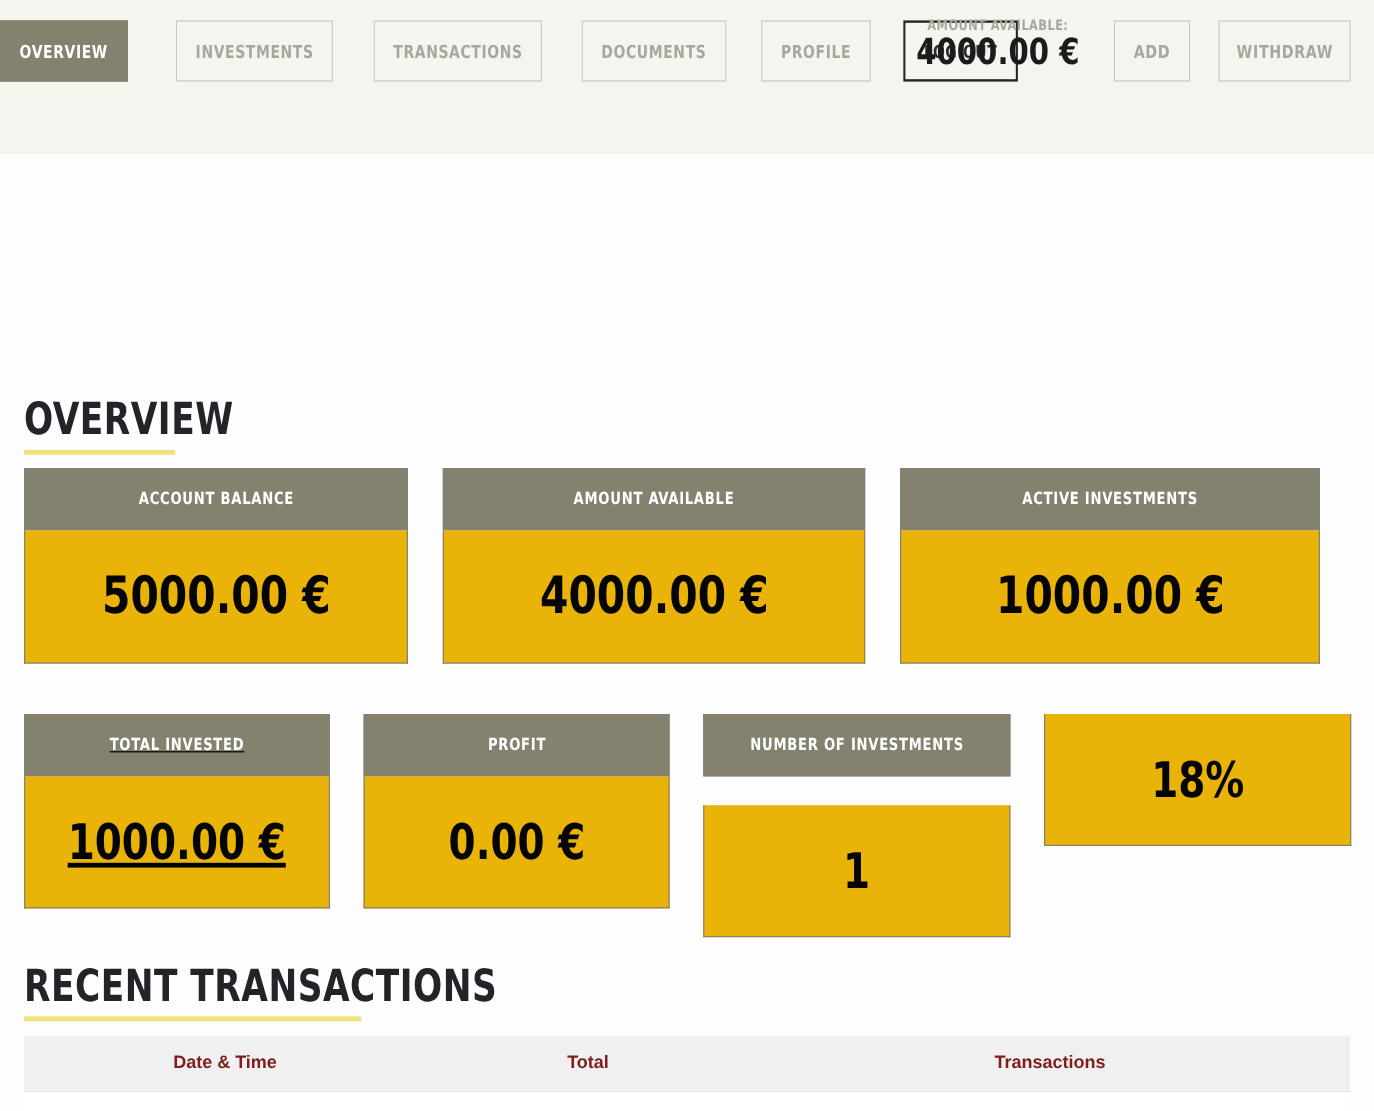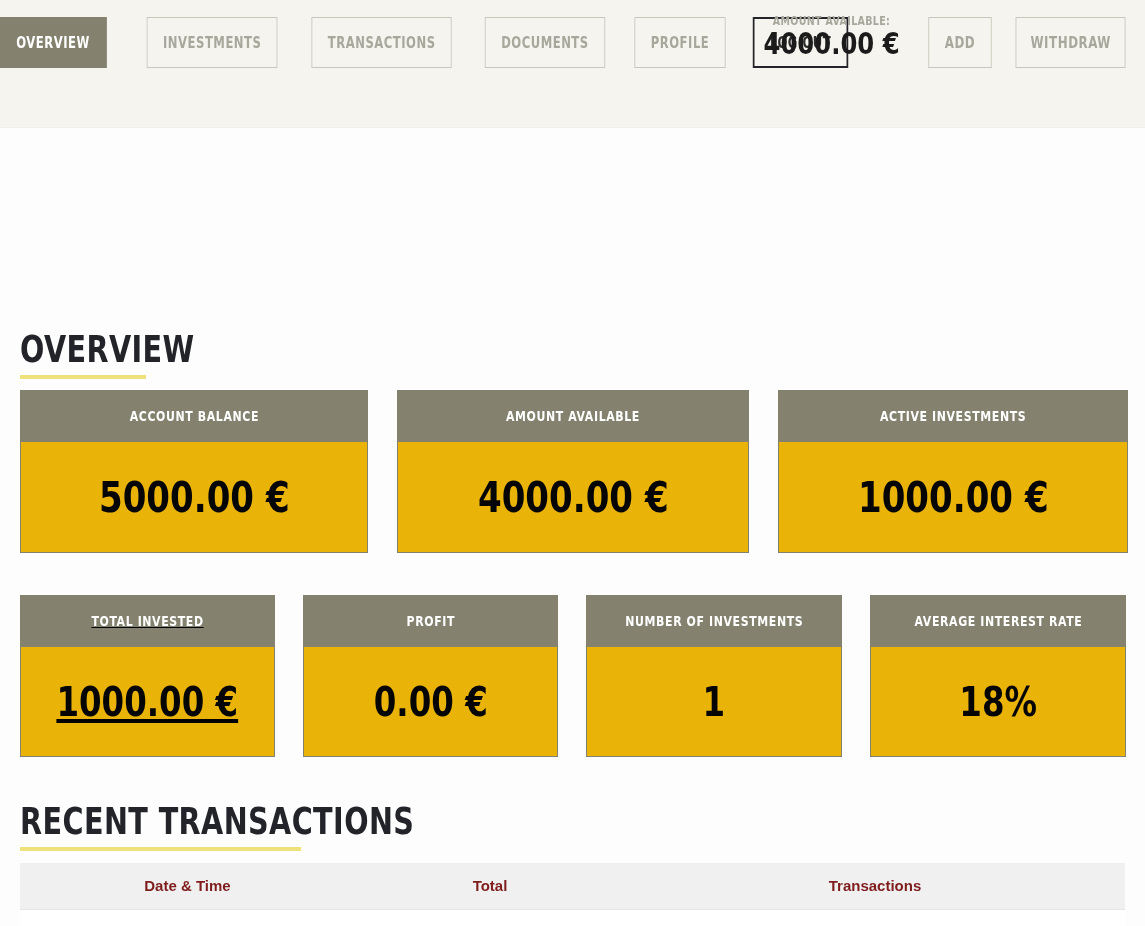--- a/index.html
+++ b/index.html
@@ -187,26 +187,26 @@
     color: #050505;
     transform: scaleX(0.88);
     white-space: nowrap;
   }
 
   #row1 .card-body { height: 111px; }
   #row1 .card-body span { font-size: 43px; }
   #row2 .card-body { height: 110px; }
   #row2 .card-body span { font-size: 41px; }
 
-  .w-c1 { width: 348px; }
+  .w-c1 { width: 320px; }
   .w-c2 { width: 352px; }
   .w-c3 { width: 350px; }
   .w-d1 { width: 255px; text-decoration: underline; }
   .w-d2 { width: 255px; border-radius: 31px; }
-  .w-d3 { width: 256px; }
+  .w-d3 { width: 256px; gap: 24px; }
   .w-d4 { width: 256px; }
 
   .recent-head { position: absolute; left: 20px; top: 672px; }
   .recent-underline-w { width: 281px; }
 
   
   .table {
     position: absolute;
     left: 20px;
     top: 735px;
@@ -338,23 +338,20 @@
     <div class="card w-d3">
       <div class="card-head">
         <span>Number of Investments</span>
       </div>
       <div class="card-body">
         <span>1</span>
       </div>
     </div>
 
     <div class="card w-d4">
-      <div class="card-head">
-        <span>Average Interest Rate</span>
-      </div>
       <div class="card-body">
         <span>18%</span>
       </div>
     </div>
   </div>
 
   <div class="recent-head">
     <div class="title-wrap">
       <div class="section-title">Recent Transactions</div>
       <div class="title-underline recent-underline-w"></div>

